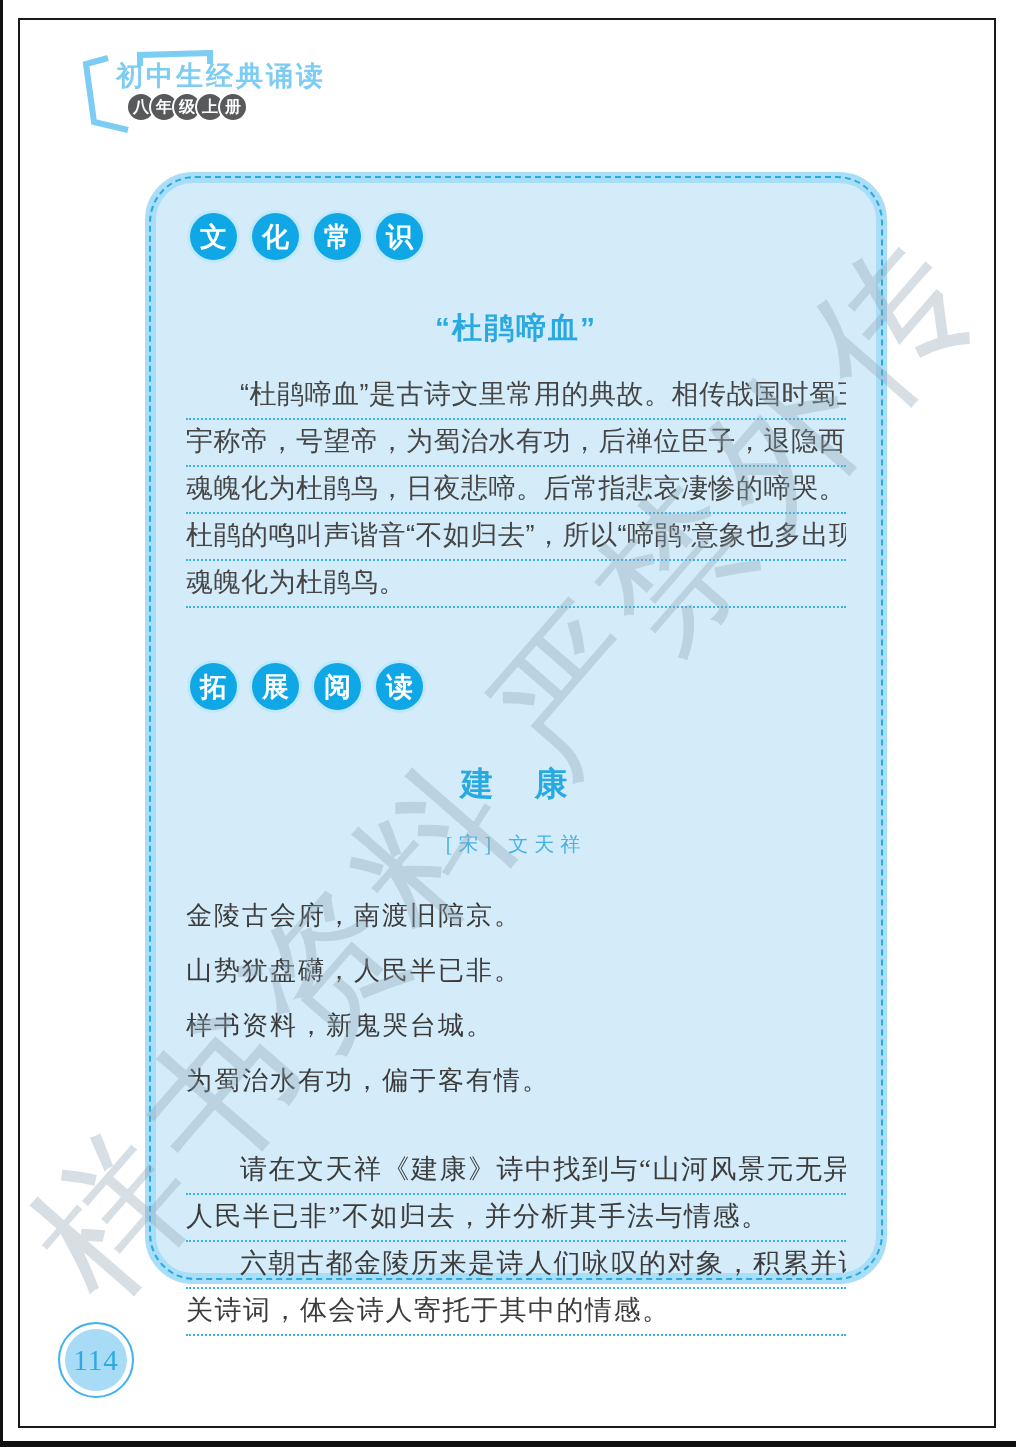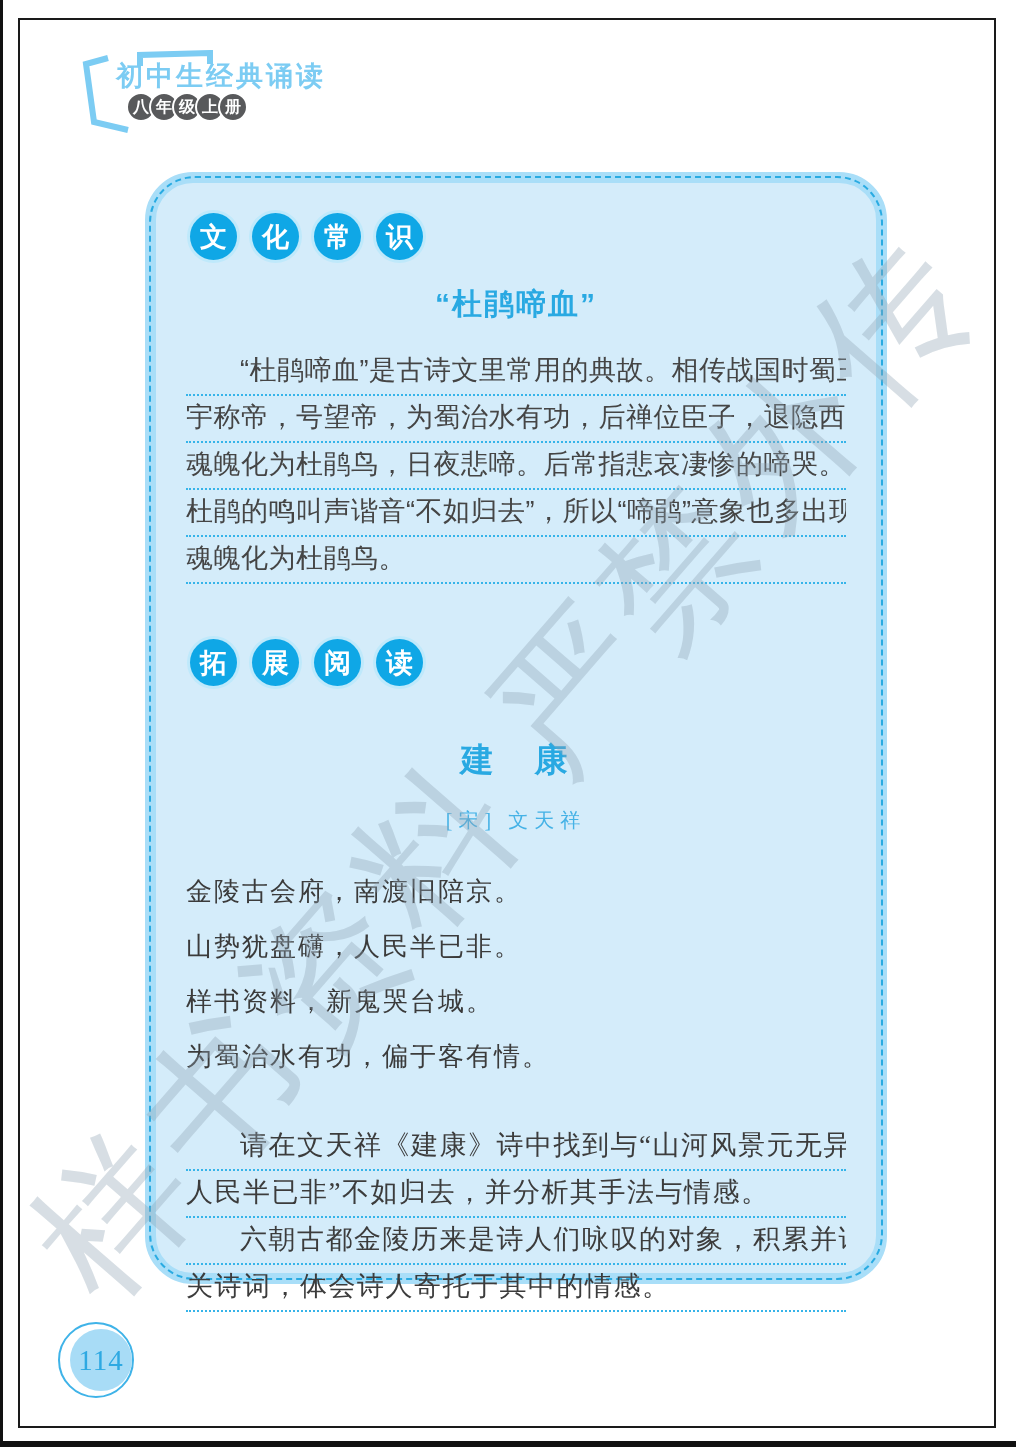--- a/index.html
+++ b/index.html
@@ -54,21 +54,21 @@
   .panel-inner { position:relative; width:100%; height:100%; padding:30px 30px 0 30px; }
   
   .badge-row { display:flex; gap:15px; margin-left:4px; }
   .badge-row .bchar {
     width:47px; height:47px; border-radius:50%;
     background:#0fa7e6; box-shadow:0 0 0 3px #bfe9fb;
     color:#fff; font-size:27px; font-weight:bold;
     display:flex; align-items:center; justify-content:center;
   }
   .sec-title {
-    margin-top:24px; text-align:center;
+    margin-top:48px; text-align:center;
     color:#29a9e2; font-size:30px; font-weight:bold; letter-spacing:2px;
   }
   
   .ruled { margin-top:24px; }
   .ruled .line {
     height:47px; line-height:42px;
     font-size:27px; color:#454545; letter-spacing:0.5px;
     border-bottom:2px dotted #36b4e9;
     overflow:hidden; white-space:nowrap;
   }
@@ -99,21 +99,21 @@
     transform:translate(-50%,-50%) rotate(-49deg);
     font-family:"Liberation Serif", serif;
     font-size:150px; letter-spacing:12px; white-space:nowrap;
     color:#8fa3b3; opacity:0.35;
   }
   
   .pagenum {
     position:absolute; left:58px; top:1322px;
     width:76px; height:76px; border-radius:50%;
     border:2px solid #3fb3e8; background:#fff;
-    display:flex; align-items:center; justify-content:flex-end;
+    display:flex; align-items:center; justify-content:center;
   }
   .pagenum .fill {
     width:62px; height:62px; border-radius:50%;
     background:#a8dcf6;
     display:flex; align-items:center; justify-content:center;
     color:#2ea9e2; font-size:29px;
     font-family:"Liberation Serif", serif; letter-spacing:1px;
   }
 </style>
 </head>

